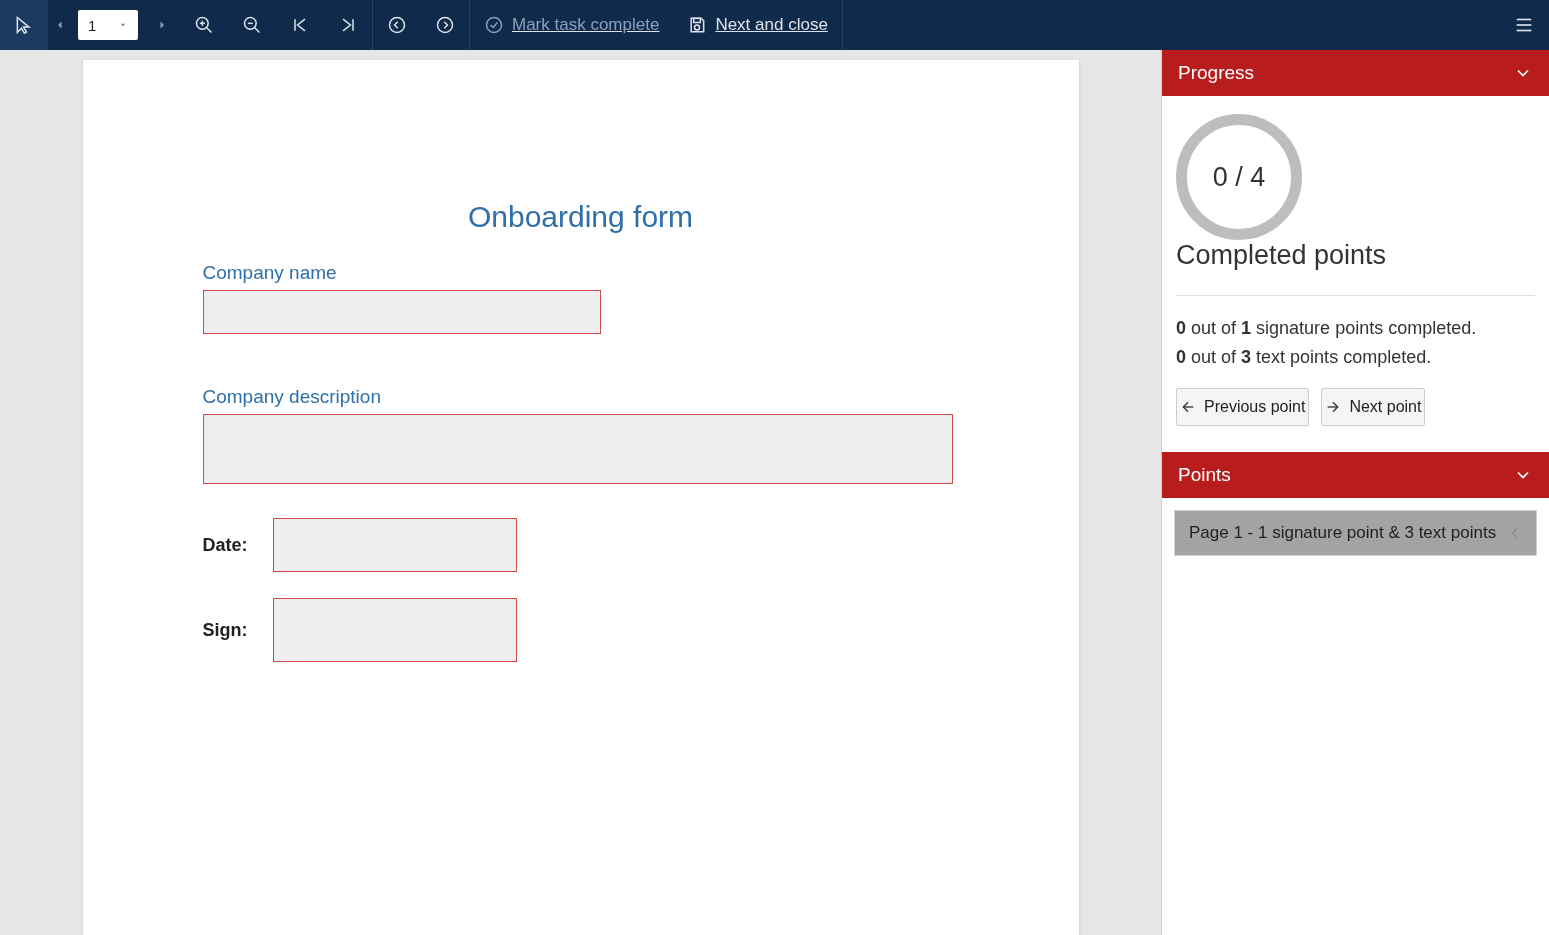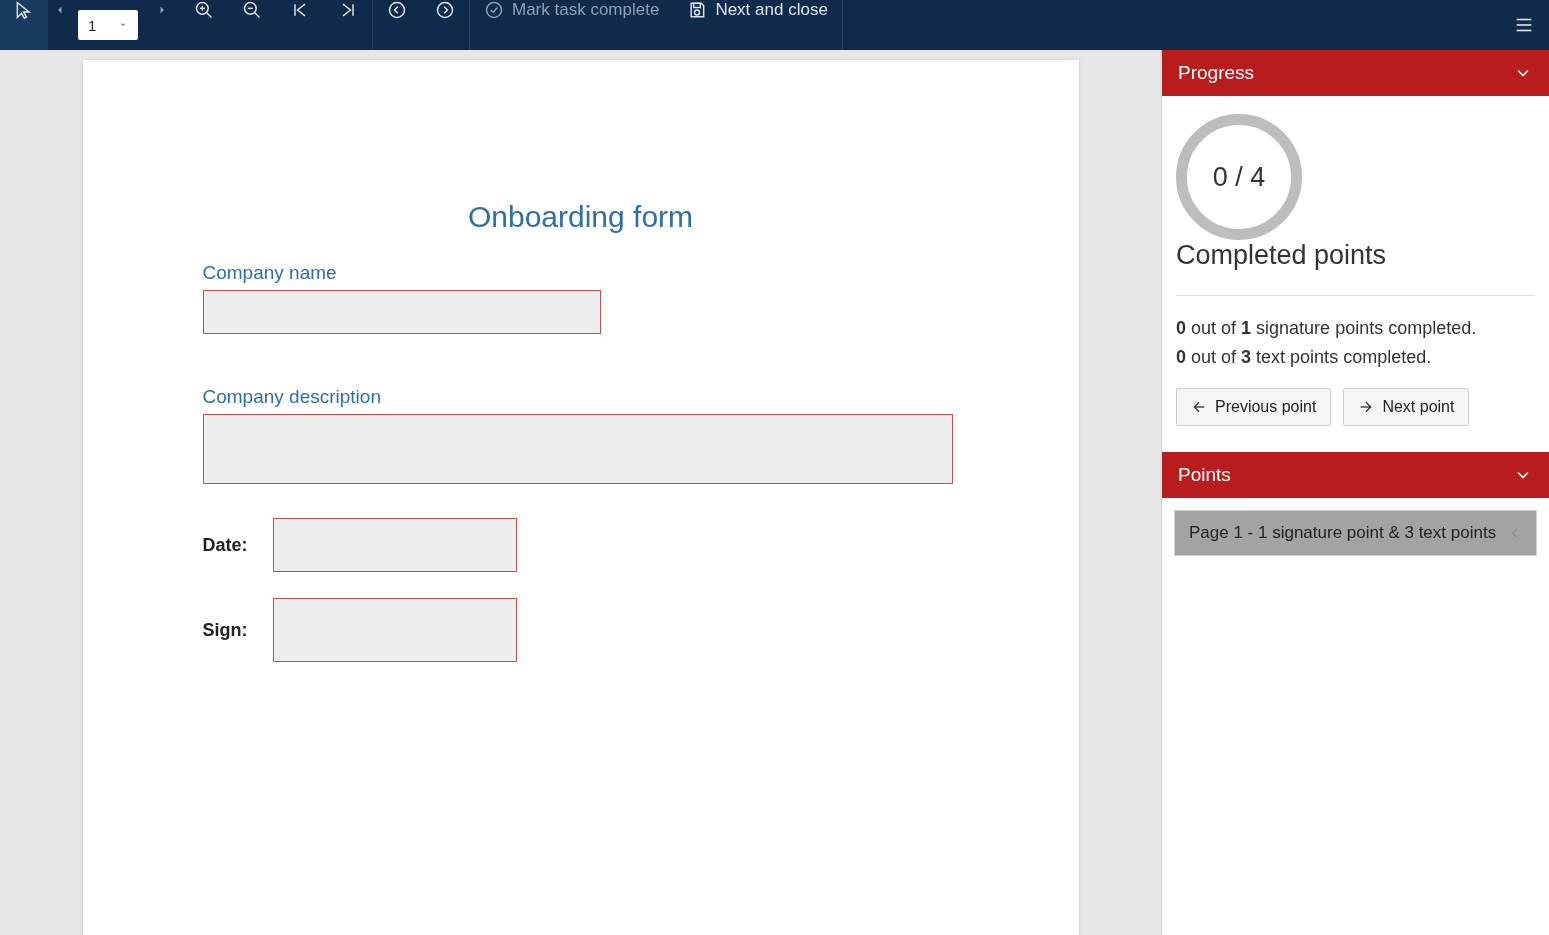--- a/index.html
+++ b/index.html
@@ -1,20 +1,20 @@
 <!DOCTYPE html>
 <html><head>
 <meta charset="utf-8">
 <style>
   * { box-sizing: border-box; }
   html, body { margin:0; padding:0; height:100%; font-family: "Segoe UI", Arial, sans-serif; background:#e6e6e6; color:#222; }
   .app { display:flex; flex-direction:column; height:100vh; width:100%; }
   
   .toolbar { background:#0f2a4a; color:#dce3ec; display:flex; align-items:center; height:50px; flex:0 0 50px; font-size:17px; position:relative; }
-  .tb-btn { height:50px; display:flex; justify-content:center; padding:0 14px; cursor:pointer; color:#dce3ec; }
+  .tb-btn { height:50px; display:flex; align-items:center; justify-content:center; padding:0 14px; cursor:pointer; color:#dce3ec;text-decoration:underline; }
   .tb-btn.active { background:#1a3a5f; }
   .tb-btn svg { width:20px; height:20px; stroke:#dce3ec; fill:none; stroke-width:1.8; }
   .tb-btn.dim svg { stroke:#8aa0b8; }
   .tb-btn.dim span { color:#8aa0b8; }
   .tb-sep { width:1px; height:50px; background:#274260; }
   .page-select { background:#fff; color:#222; height:30px; min-width:60px; display:flex; align-items:center; justify-content:space-between; padding:0 10px; border-radius:2px; margin:0 6px; font-size:15px; }
   .page-select .caret { width:10px;height:10px; }
   .tb-label { margin-left:8px; }
   .hamburger { position:absolute; right:0; top:0; height:50px; width:50px; display:flex; align-items:center; justify-content:center; cursor:pointer; }
   .hamburger svg { stroke:#dce3ec; width:22px; height:22px; fill:none; stroke-width:1.8;}
@@ -36,21 +36,21 @@
   .panel-header { background:#b91c1c; color:#fff; font-size:19px; padding:12px 16px; display:flex; align-items:center; justify-content:space-between; cursor:pointer;}
   .panel-header svg { width:20px; height:20px; stroke:#fff; fill:none; stroke-width:2;}
   .progress-body { padding:14px 14px 26px 14px; }
   .ring-wrap { display:flex; flex-direction:column; padding:4px 0 18px 0;}
   .ring { width:126px; height:126px; border-radius:50%; border:11px solid #bdbdbd; display:flex; align-items:center; justify-content:center; font-size:27px; color:#333; }
   .ring-label { font-size:27px; color:#333; }
   .divider { height:1px; background:#e0e0e0; margin:6px 0 22px 0; }
   .stat-line { font-size:18px; color:#333; margin-bottom:8px; }
   .stat-line b { font-weight:700; }
   .nav-buttons { display:flex; gap:12px; margin-top:20px; }
-  .nav-btn { border:1px solid #ccc; background:#f5f5f5; padding:9px 14px; font-size:16px; display:flex; align-items:center; gap:8px; cursor:pointer; border-radius:2px;}
+  .nav-btn { border:1px solid #ccc; background:#f5f5f5; padding:9px 3px; font-size:16px; display:flex; align-items:center; gap:8px; cursor:pointer; border-radius:2px;}
   .nav-btn svg { width:16px; height:16px; stroke:#333; fill:none; stroke-width:2;}
   .points-body { padding:12px; }
   .points-row { border:1px solid #d0d0d0; background:#a3a3a3; padding:12px 14px; font-size:17px; display:flex; align-items:center; justify-content:space-between; cursor:pointer;}
   .points-row svg { width:14px; height:14px; stroke:#888; fill:none; stroke-width:2;}
 </style>
 </head>
 <body>
 
 <div class="app">
 

